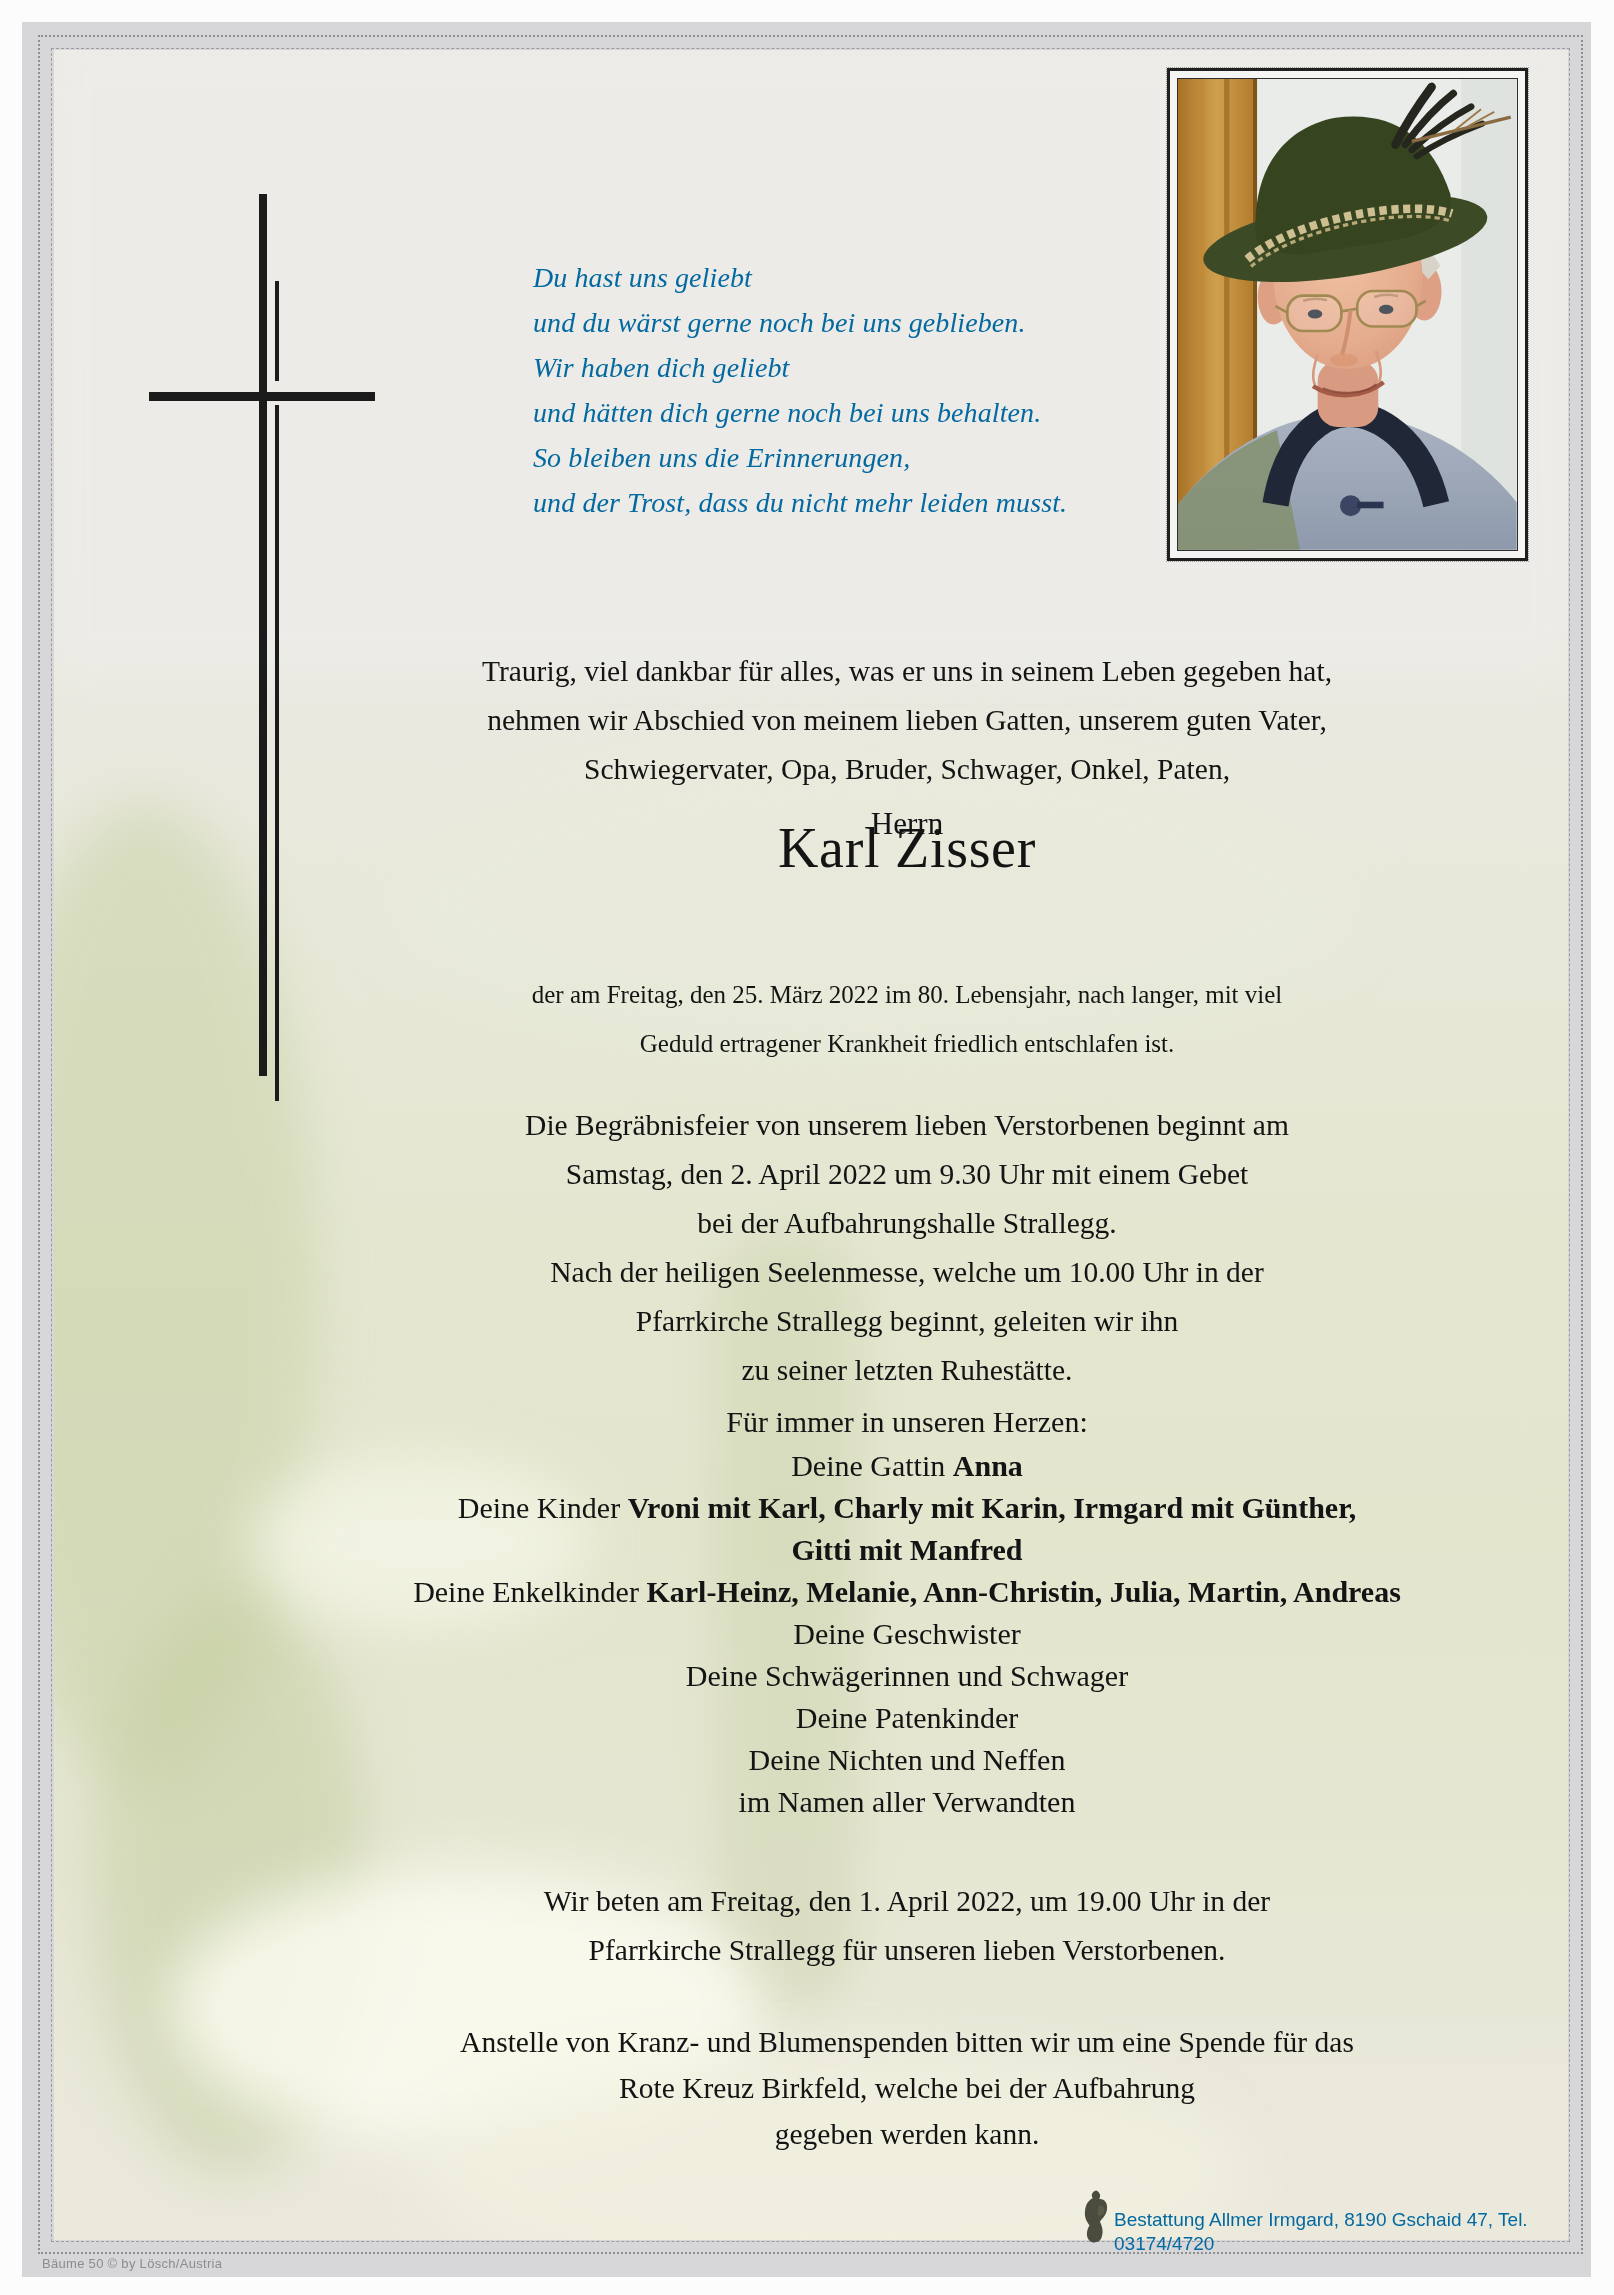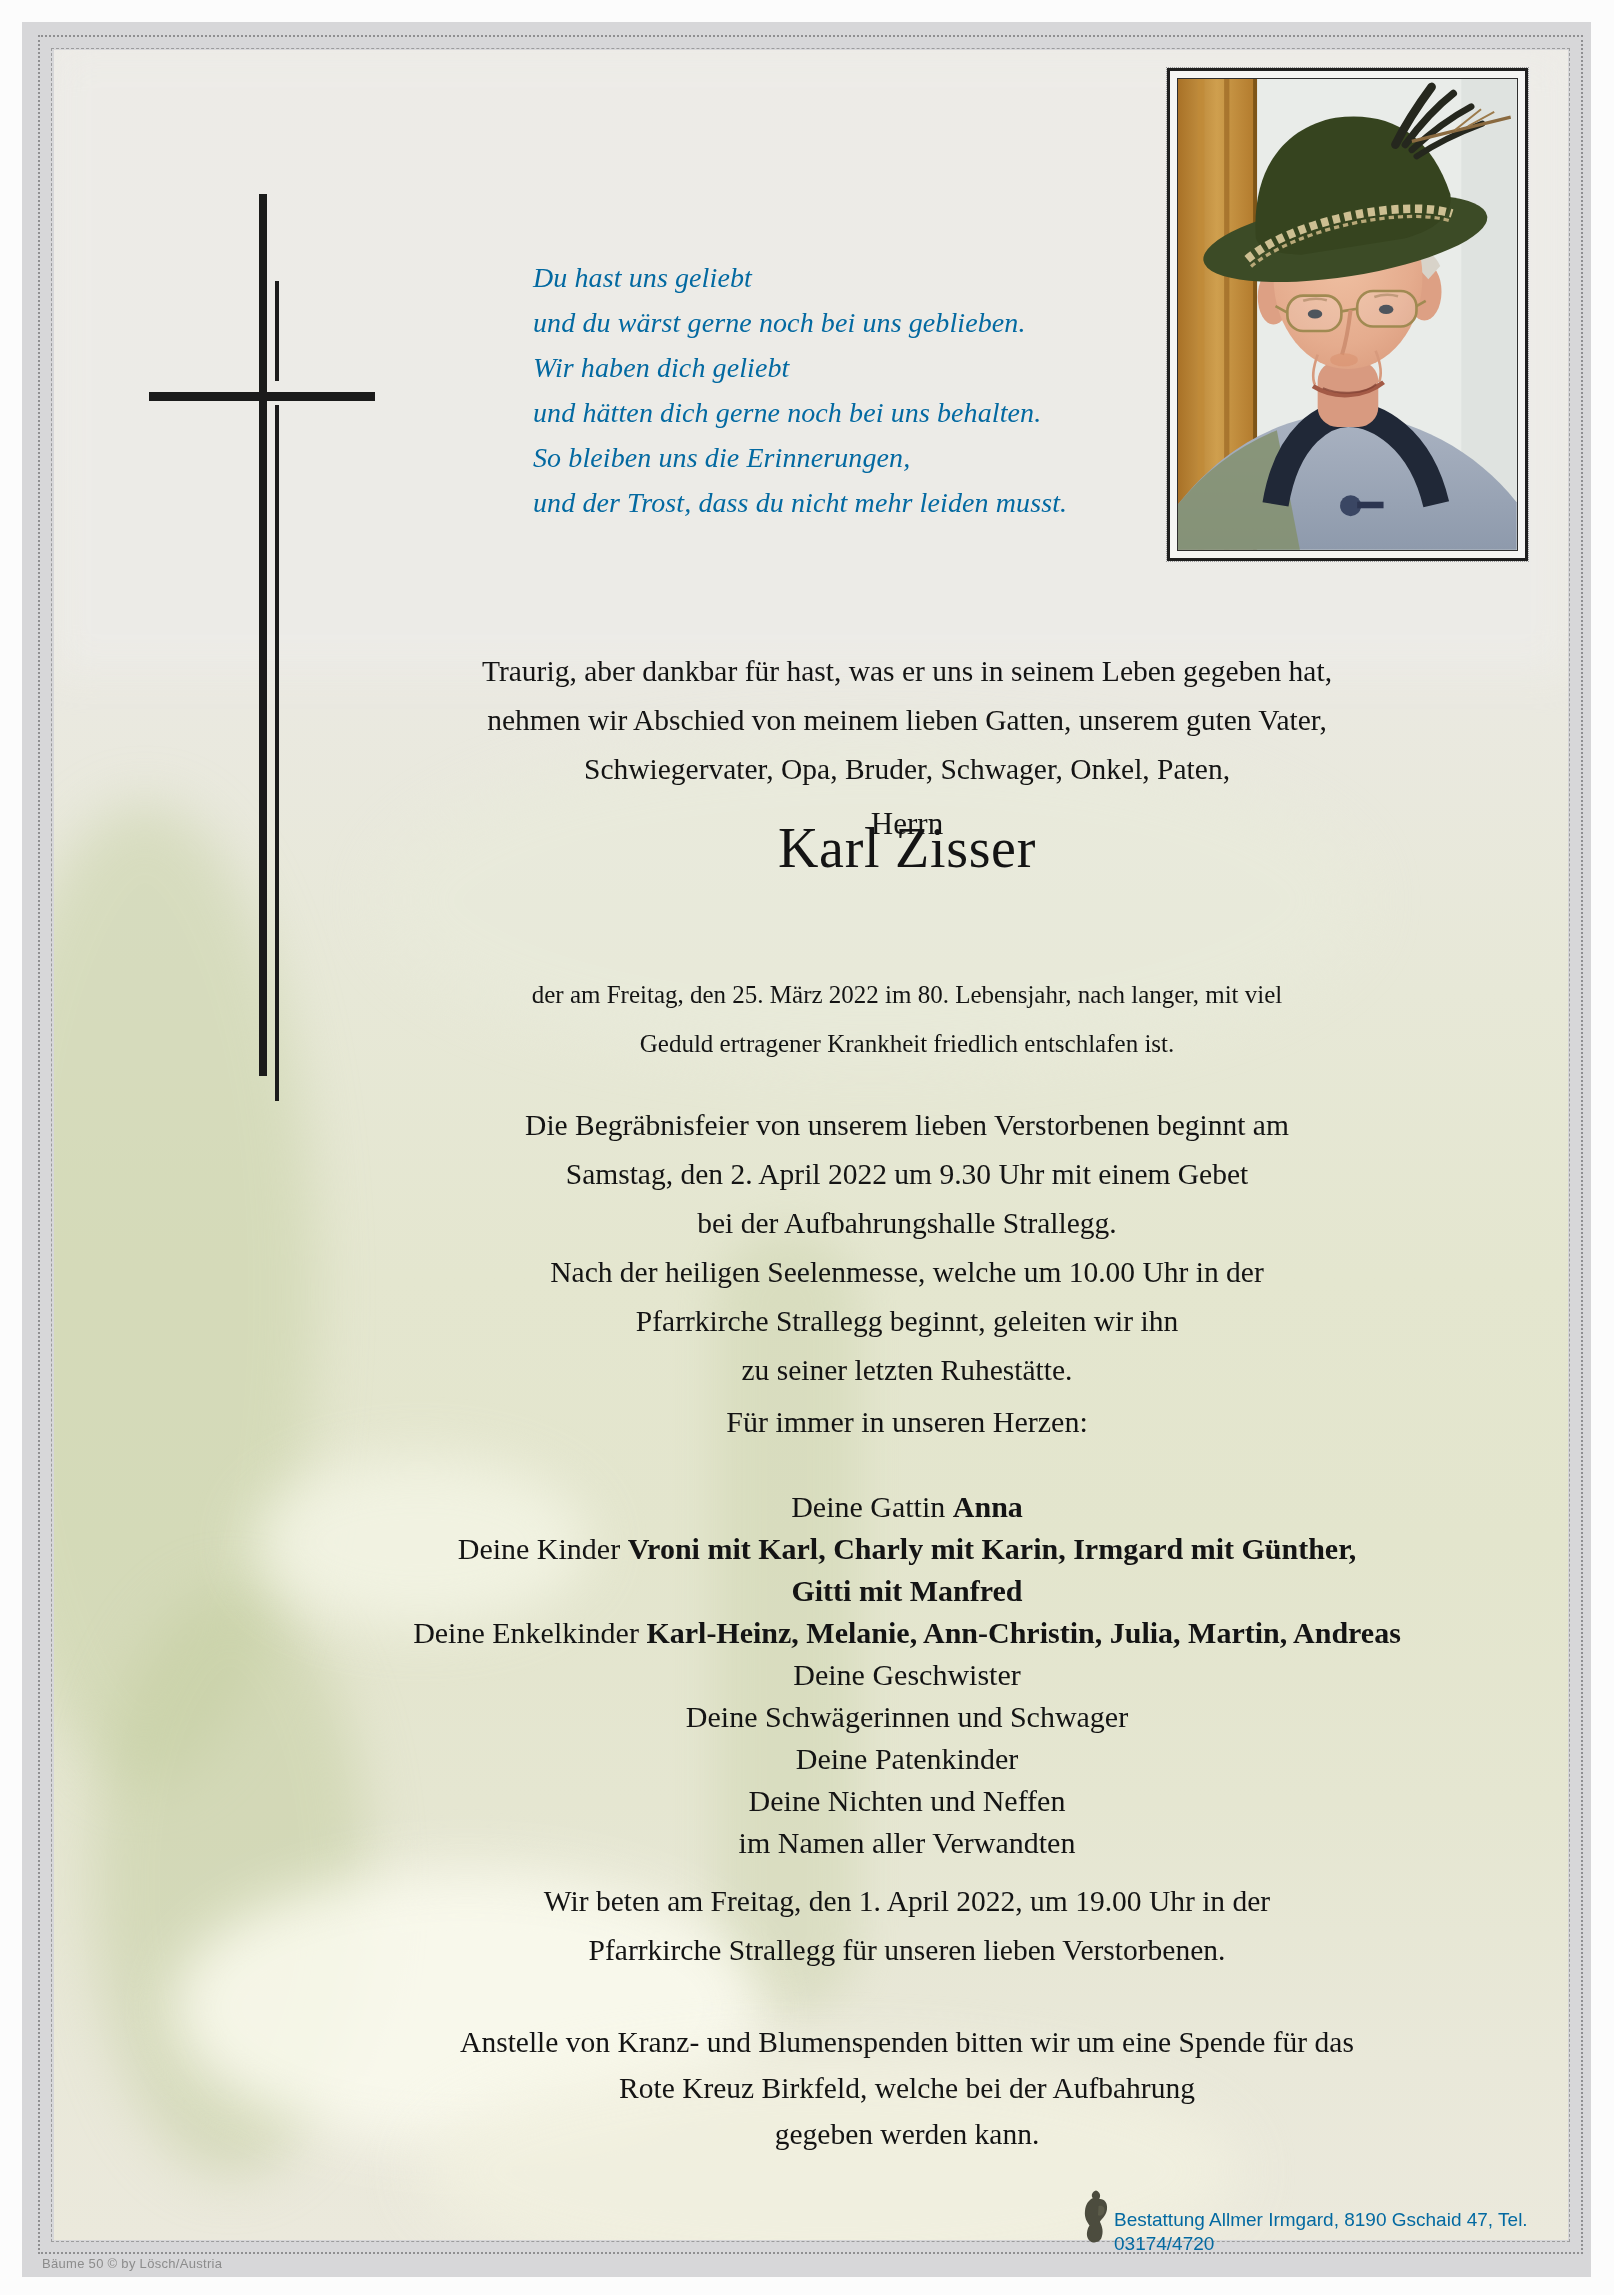--- a/index.html
+++ b/index.html
@@ -68,21 +68,21 @@
     font-style:italic; font-size:28px; line-height:45px; letter-spacing:0.1px;
     color:#0369a1; text-align:left;
   }
   .col { position:absolute; left:223px; width:1368px; text-align:center; color:#141414; }
   .intro    { top:647px;  font-size:29.5px; line-height:49px; }
   .herrn    { top:799px; font-size:31px; line-height:49px; }
   .big-name { top:796px; font-size:56px; line-height:105px; letter-spacing:0.7px; }
   .death    { top:970px; font-size:25px; line-height:49px; }
   .funeral  { top:1101px; font-size:29.5px; line-height:49px; }
   .hearts   { top:1397px; font-size:30px; line-height:49px; }
-  .family   { top:1486px; font-size:30px; line-height:42px; }
+  .family   { top:1445px; font-size:30px; line-height:42px; }
   .family b { font-weight:bold; }
   .prayer   { top:1877px; font-size:29.5px; line-height:49px; }
   .donation { top:2019px; font-size:29.5px; line-height:46px; }
 
   
   .funeral-home {
     position:absolute; left:1114px; top:2208px; width:458px;
     font-family:"Liberation Sans", sans-serif; font-size:19px; line-height:23.6px;
     color:#0369a1; text-align:left;
   }
@@ -210,21 +210,21 @@
   <div class="poem">
     <div>Du hast uns geliebt</div>
     <div>und du wärst gerne noch bei uns geblieben.</div>
     <div>Wir haben dich geliebt</div>
     <div>und hätten dich gerne noch bei uns behalten.</div>
     <div>So bleiben uns die Erinnerungen,</div>
     <div>und der Trost, dass du nicht mehr leiden musst.</div>
   </div>
 
   <div class="col intro">
-    <div>Traurig, aber dankbar für hast, was er uns in seinem Leben gegeben hat,</div>
+    <div>Traurig, viel dankbar für alles, was er uns in seinem Leben gegeben hat,</div>
     <div>nehmen wir Abschied von meinem lieben Gatten, unserem guten Vater,</div>
     <div>Schwiegervater, Opa, Bruder, Schwager, Onkel, Paten,</div>
   </div>
 
   <div class="col herrn">Herrn</div>
   <div class="col big-name">Karl Zisser</div>
 
   <div class="col death">
     <div>der am Freitag, den 25. März 2022 im 80. Lebensjahr, nach langer, mit viel</div>
     <div>Geduld ertragener Krankheit friedlich entschlafen ist.</div>

